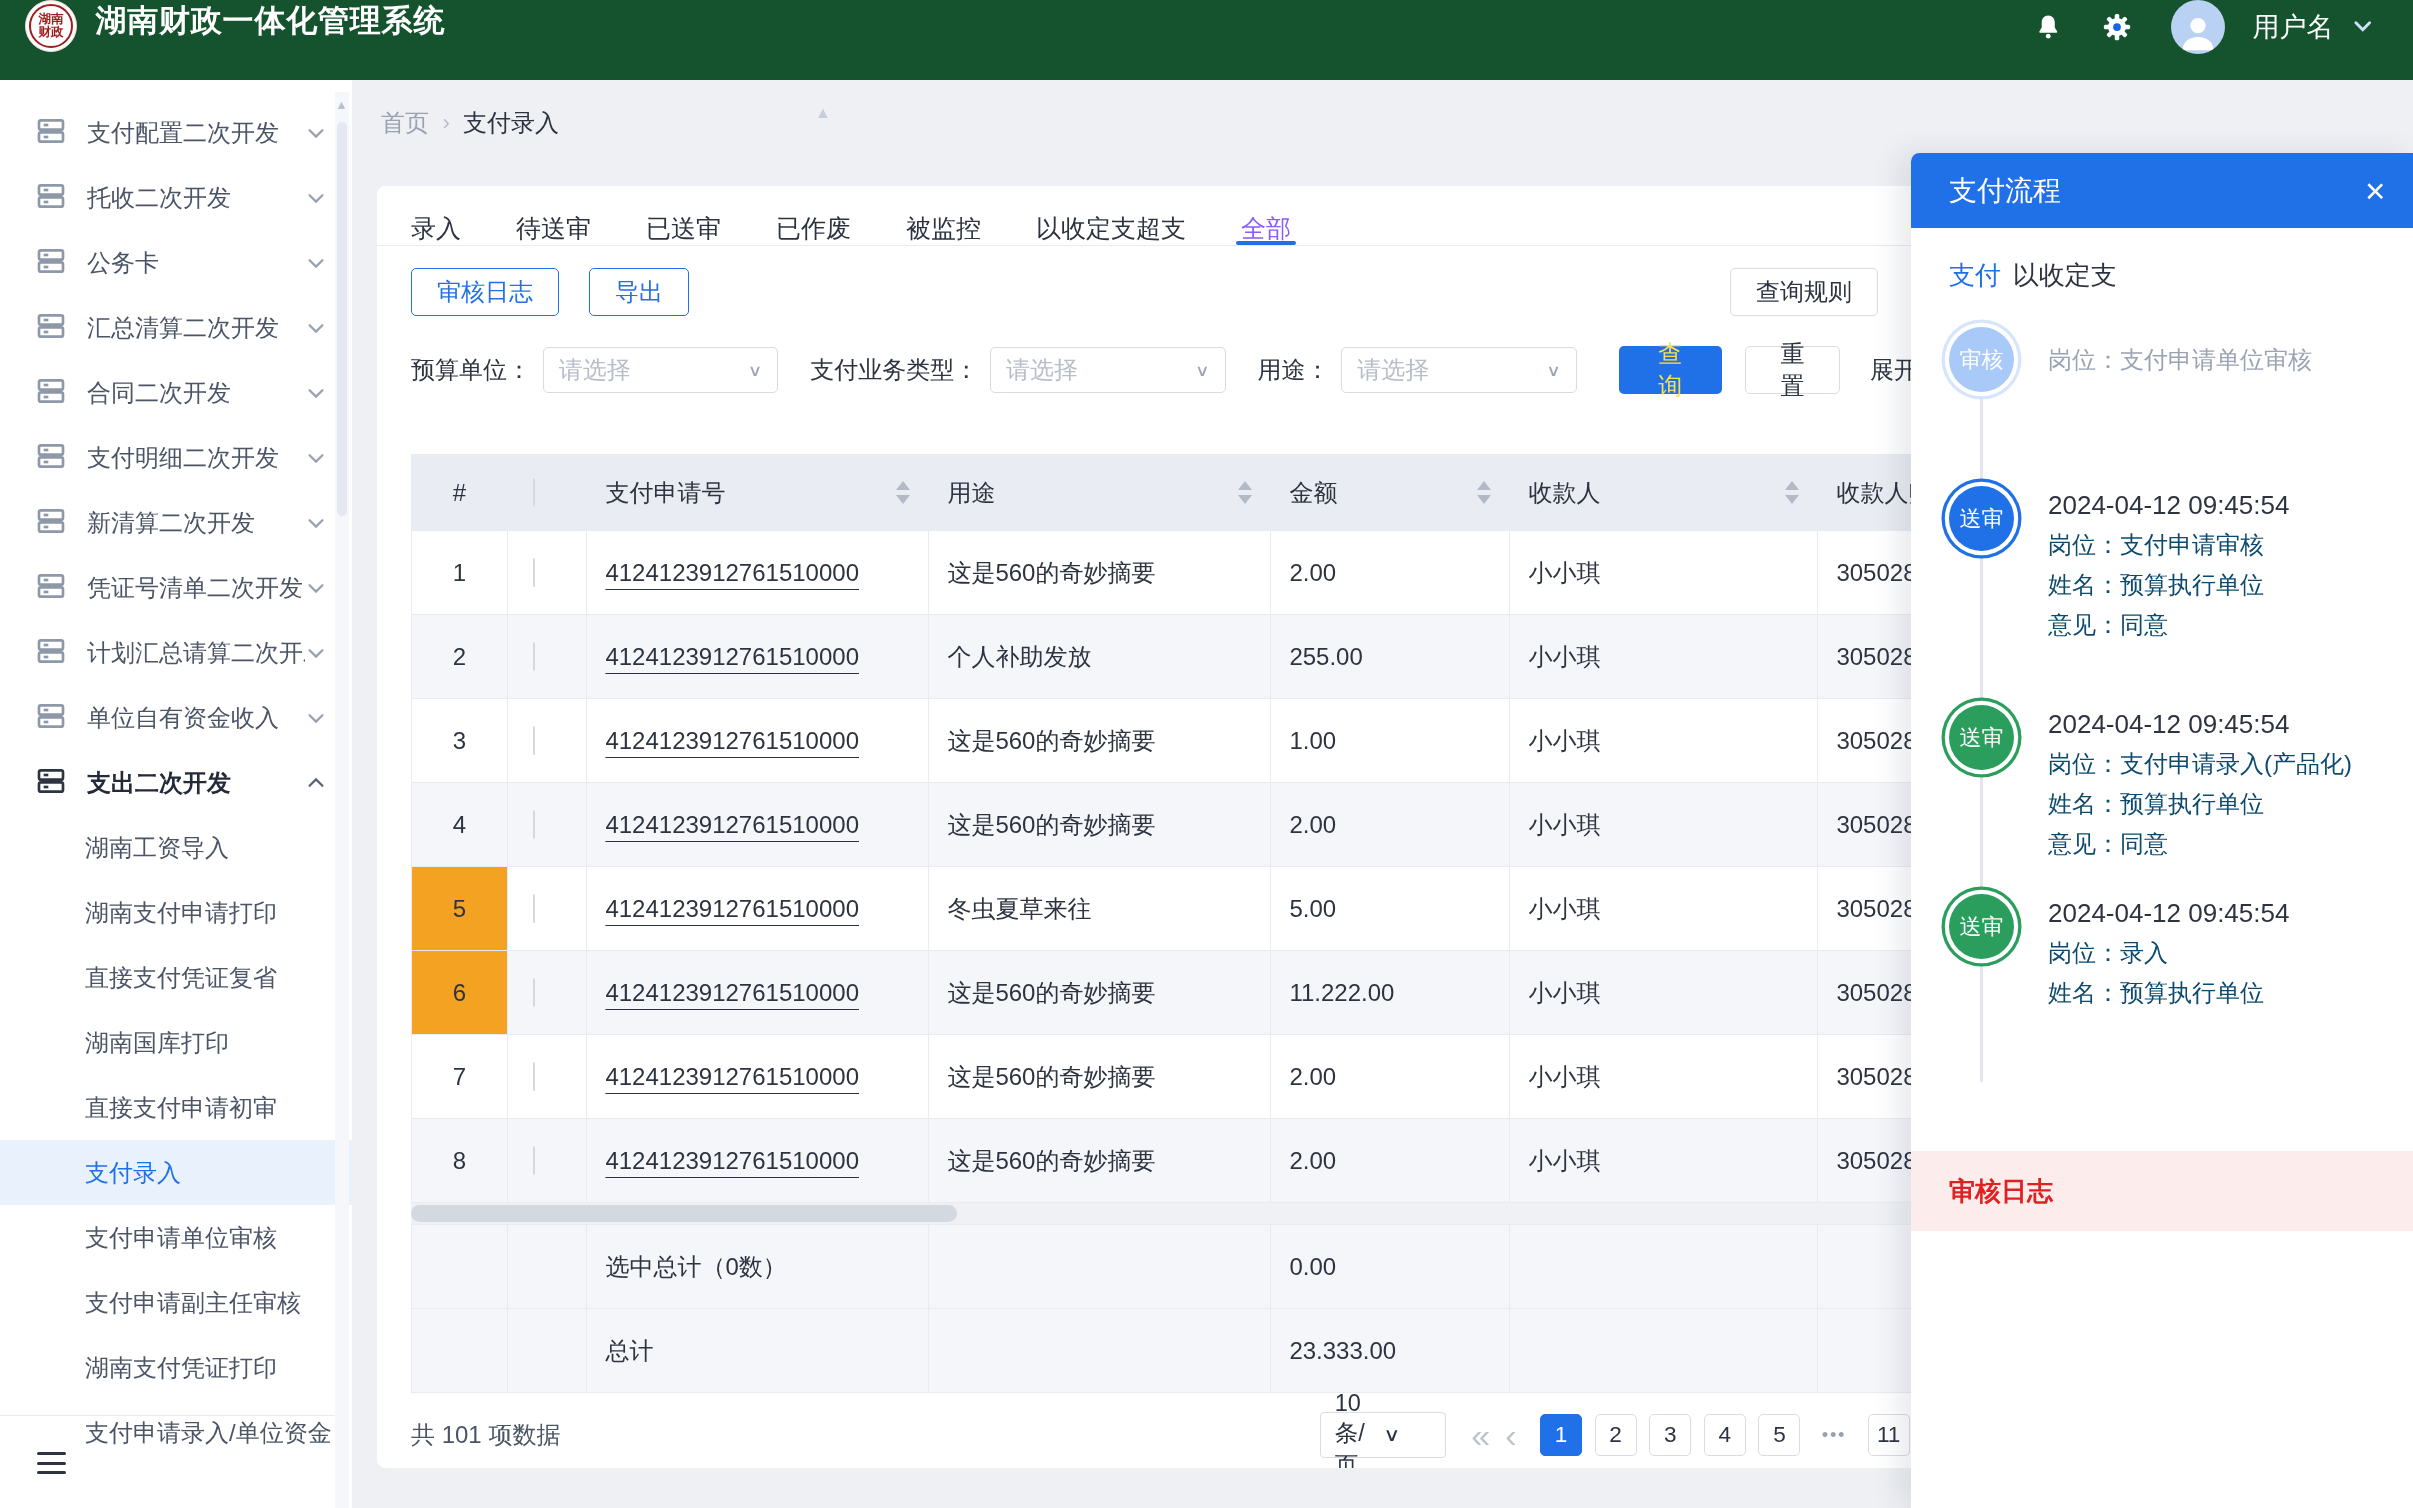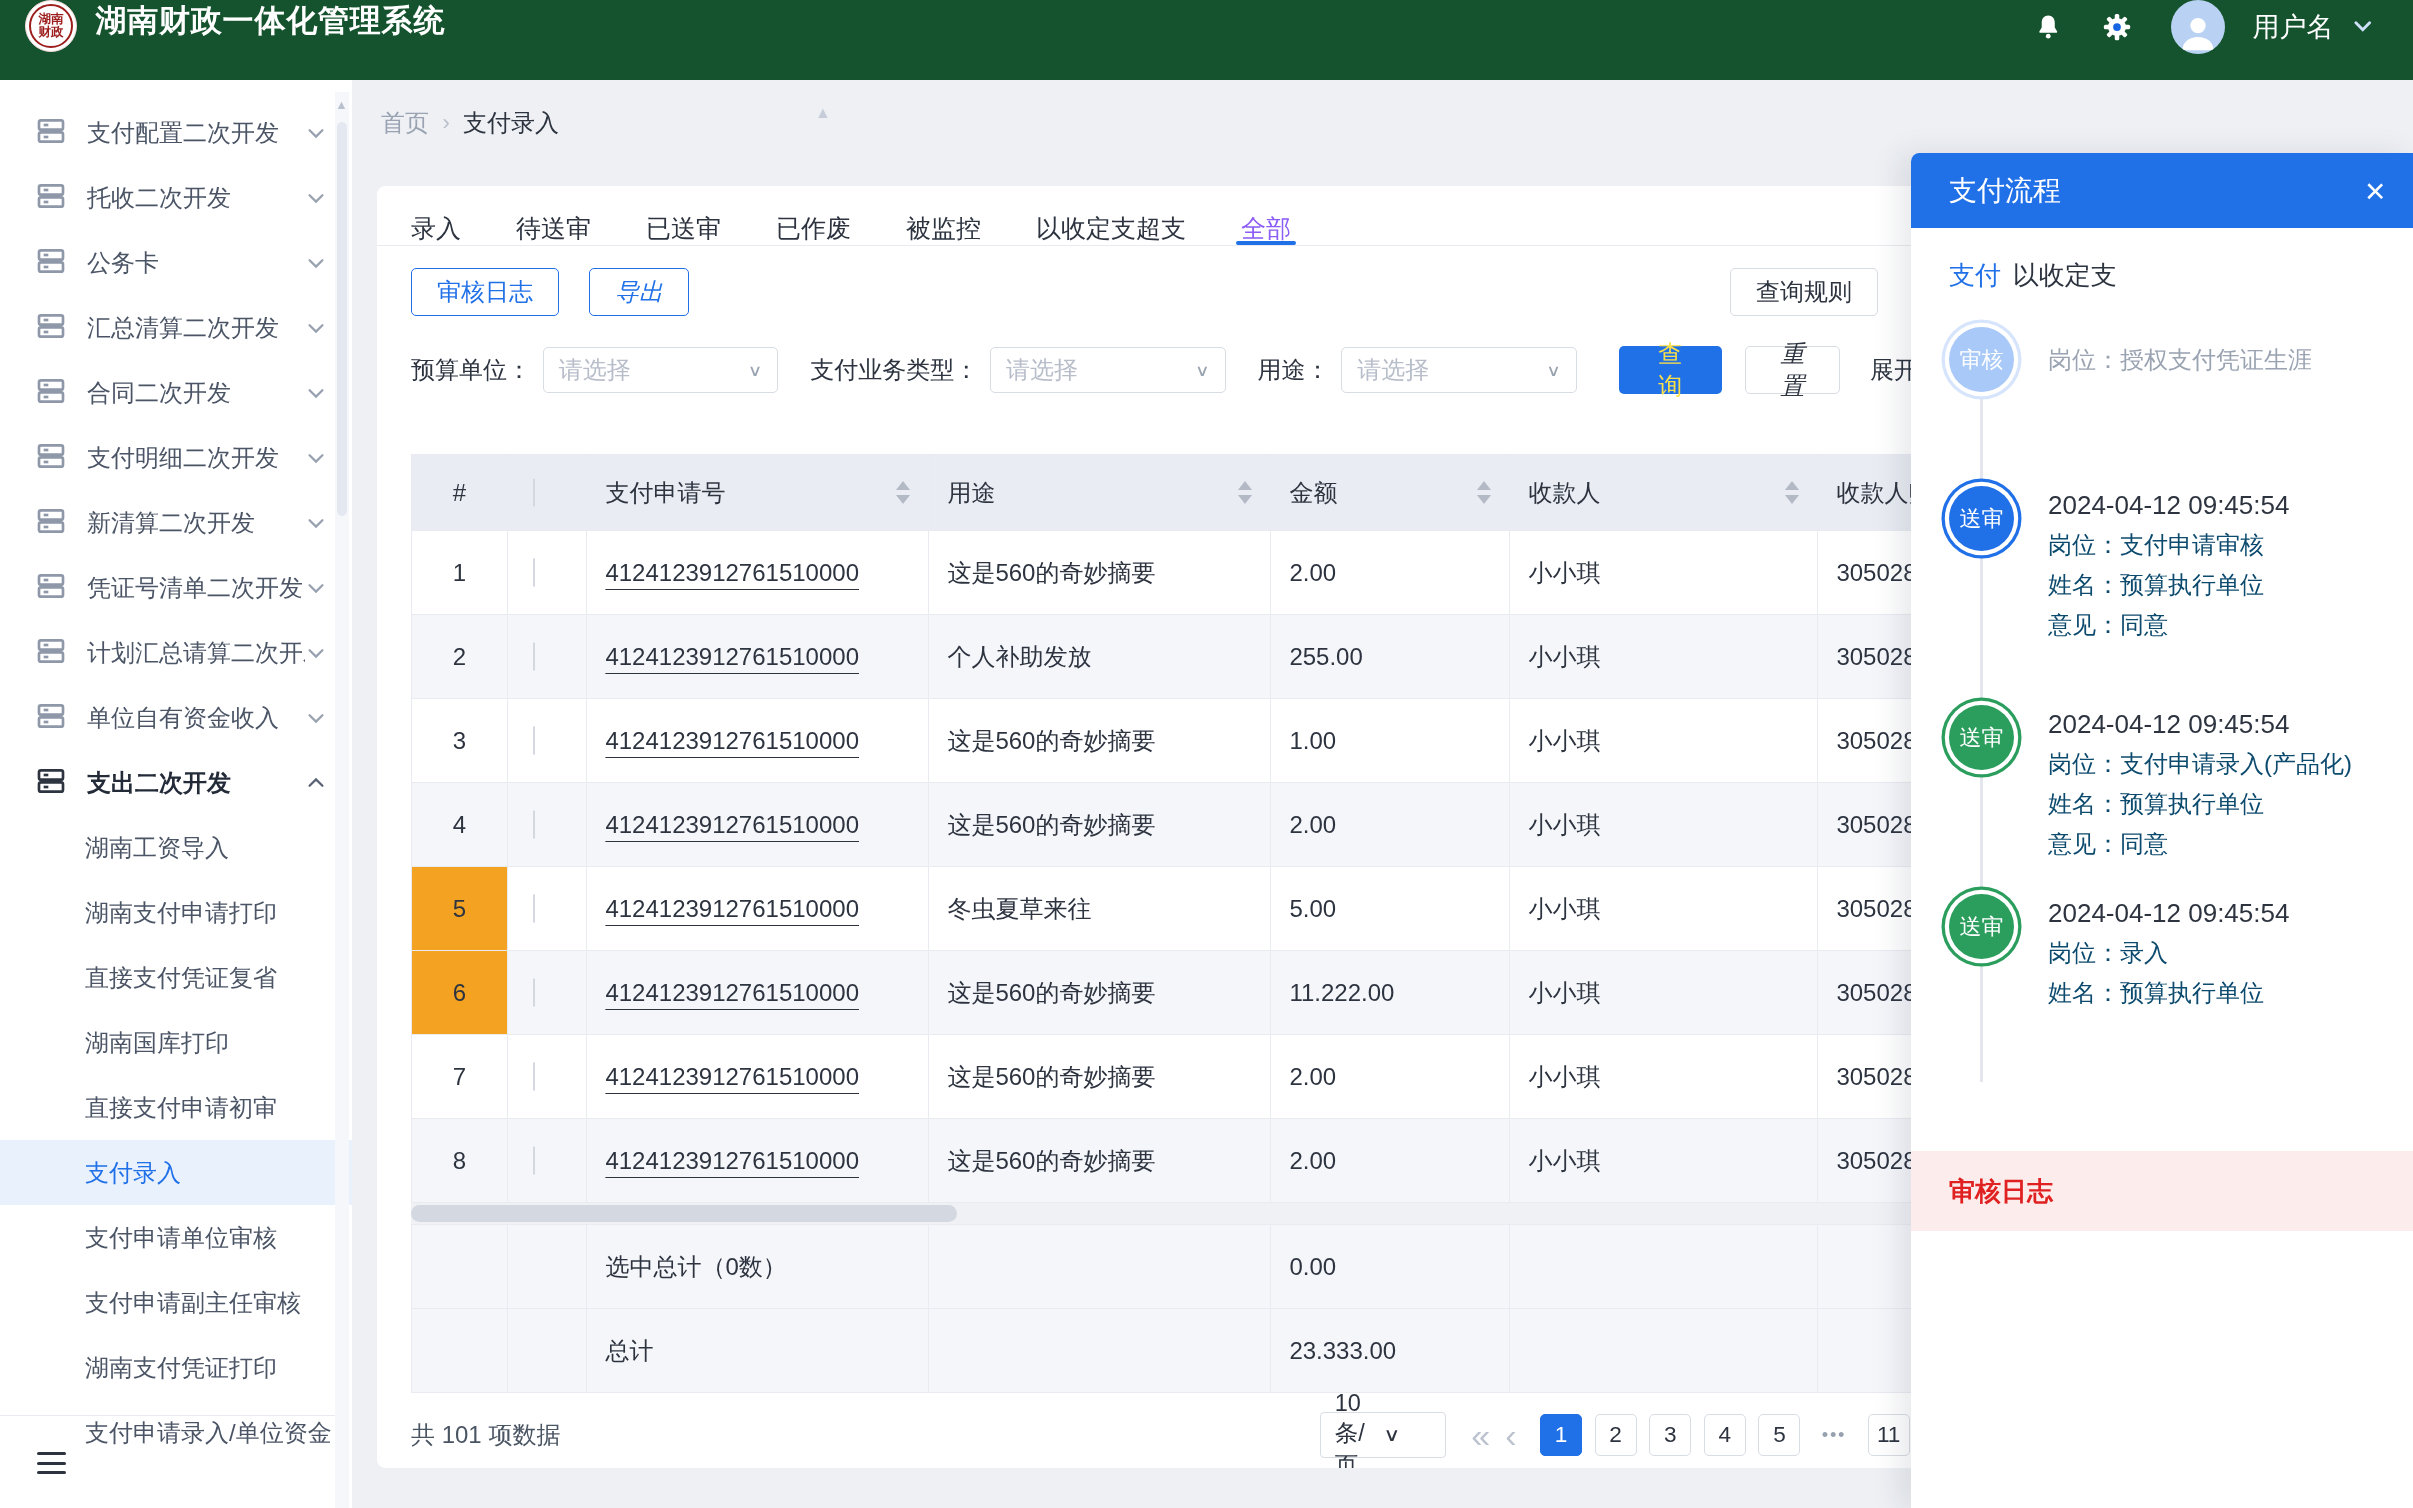--- a/index.html
+++ b/index.html
@@ -51,21 +51,21 @@
   
   .tabs { display:flex; gap:55px; padding:0 34px; border-bottom:0.8px solid #e9ebf0; height:60px; align-items:center; }
   .tab { font-size:25px; color:#2d3440; cursor:pointer; position:relative; height:100%; display:flex; align-items:flex-end; }
   .tab.active { color:#8b5cf6; }
   .tab.active::after { content:""; position:absolute; left:-5px; right:-5px; bottom:0; height:4.2px; background:#2070e8; border-radius:2.5px; }
 
   
   .action-row { display:flex; align-items:center; margin:22px 34px 0 34px; }
   .btn { height:48px; border-radius:5px; font-size:24px; display:inline-flex; align-items:center; justify-content:center;
     padding:0 25px; cursor:pointer; background:#fff; border:1.7px solid #2070e8; color:#2070e8; }
-  .btn + .btn { margin-left:30px;font-style:italic; }
+  .btn + .btn { margin-left:30px; }
   .btn.gray { border:1.3px solid #d8dce3; color:#2d3440; }
   .btn.primary { background:#2070e8; border:none; color:#fde047; padding:0 30px; }
   .action-row .spacer { flex:1; }
   .qrules { margin-right:40px; }
 
   
   .filter-row { display:flex; align-items:center; margin:30px 34px 0 34px; }
   .f-label { font-size:24px; color:#2d3440; margin-right:11.7px; white-space:nowrap; }
   .select { width:260px; height:46px; border:1.3px solid #d8dce3; border-radius:5px; background:#fff;
     display:flex; align-items:center; padding:0 15px; cursor:pointer; margin-right:32px; }
@@ -683,21 +683,21 @@
   <div class="panel-body">
     <div class="flow-sub">
       <span class="lnk">支付</span><span>以收定支</span>
     </div>
     <div class="timeline">
       <div class="tl-line" style="height:721px;"></div>
 
       <div class="step s1">
         <div class="node lblue">审核</div>
         <div class="step-txt">
-          <div class="step-line muted">岗位：授权支付凭证生涯</div>
+          <div class="step-line muted">岗位：支付申请单位审核</div>
         </div>
       </div>
 
       <div class="step s2">
         <div class="node blue">送审</div>
         <div class="step-txt">
           <div class="step-time">2024-04-12 09:45:54</div>
           <div class="step-line">岗位：支付申请审核</div>
           <div class="step-line">姓名：预算执行单位</div>
           <div class="step-line">意见：同意</div>

